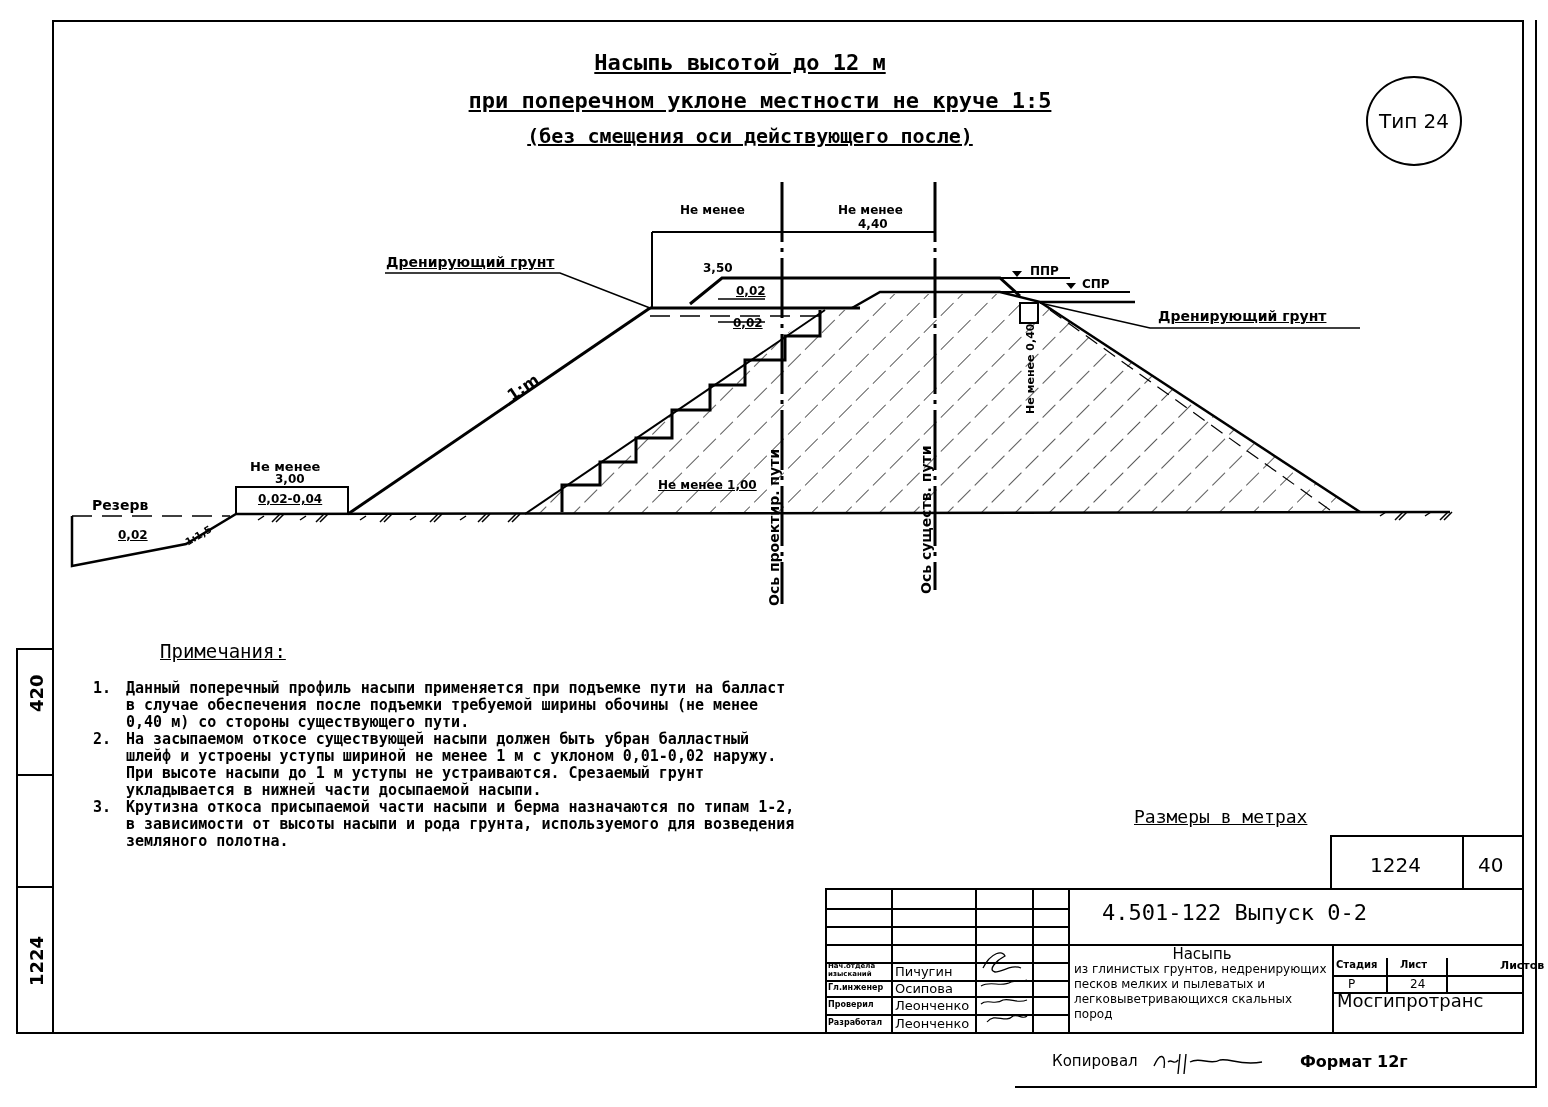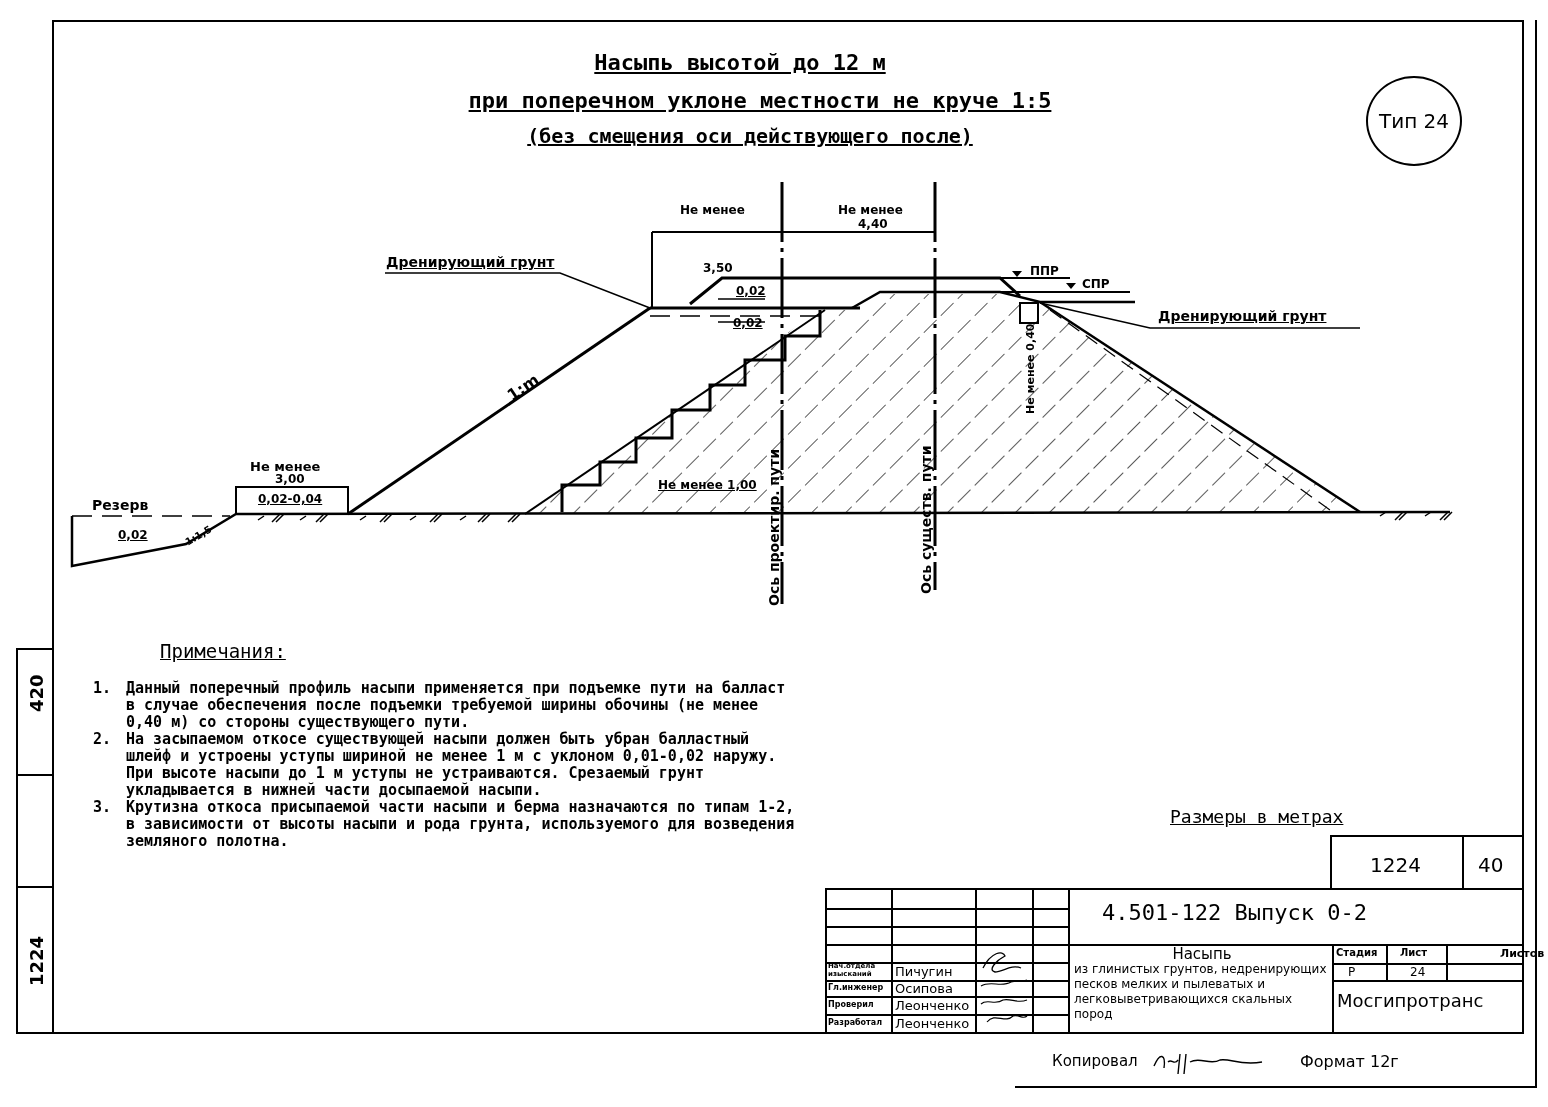--- a/index.html
+++ b/index.html
@@ -116,21 +116,21 @@
 
 <div class="abs lbl" style="left:160px;top:640px;font-size:19px;font-weight:normal;text-decoration:underline;font-family:'DejaVu Sans Mono',monospace;">Примечания:</div>
 <div class="abs notes" style="left:80px;top:680px;width:720px;">
   <ol>
     <li>Данный поперечный профиль насыпи применяется при подъемке пути на балласт в случае обеспечения после подъемки требуемой ширины обочины (не менее 0,40 м) со стороны существующего пути.</li>
     <li>На засыпаемом откосе существующей насыпи должен быть убран балластный шлейф и устроены уступы шириной не менее 1 м с уклоном 0,01-0,02 наружу. При высоте насыпи до 1 м уступы не устраиваются. Срезаемый грунт укладывается в нижней части досыпаемой насыпи.</li>
     <li>Крутизна откоса присыпаемой части насыпи и берма назначаются по типам 1-2, в зависимости от высоты насыпи и рода грунта, используемого для возведения земляного полотна.</li>
   </ol>
 </div>
 
-<div class="abs lbl" style="left:1134px;top:806px;font-size:18px;font-weight:normal;text-decoration:underline;font-family:'DejaVu Sans Mono',monospace;margin-left:36px;">Размеры в метрах</div>
+<div class="abs lbl" style="left:1134px;top:806px;font-size:18px;font-weight:normal;text-decoration:underline;font-family:'DejaVu Sans Mono',monospace;">Размеры в метрах</div>
 
 <div class="abs" style="left:1330px;top:835px;width:190px;height:53px;border-left:2px solid #000;border-top:2px solid #000;">
   <div class="abs" style="left:130px;top:0;width:2px;height:53px;background:#000;"></div>
   <div class="abs lbl" style="left:38px;top:16px;font-size:20px;font-weight:normal;">1224</div>
   <div class="abs lbl" style="left:146px;top:16px;font-size:20px;font-weight:normal;">40</div>
 </div>
 
 <div class="abs" style="left:825px;top:888px;width:695px;height:142px;border-top:2px solid #000;border-left:2px solid #000;">
 
   <div class="abs" style="left:0;top:0;width:243px;height:130px;">
@@ -164,32 +164,32 @@
 
   <div class="abs" style="left:243px;top:0;width:452px;height:2px;"></div>
   <div class="abs lbl" style="left:275px;top:10px;font-size:22px;font-weight:normal;font-family:'DejaVu Sans Mono',monospace;">4.501-122 Выпуск 0-2</div>
   <div class="abs" style="left:243px;top:54px;width:452px;height:2px;background:#000;"></div>
 
   <div class="abs" style="left:245px;top:56px;width:260px;height:86px;border-right:2px solid #000;text-align:center;">
     <div class="lbl" style="font-size:15px;font-weight:normal;line-height:16px;">Насыпь</div>
     <div class="lbl" style="font-size:12px;font-weight:normal;line-height:15px;white-space:normal;text-align:left;padding:0 2px;">из глинистых грунтов, недренирующих песков мелких и пылеватых и легковыветривающихся скальных пород</div>
   </div>
 
-  <div class="abs" style="left:507px;top:56px;width:148px;height:36px;">
+  <div class="abs" style="left:507px;top:68px;width:148px;height:36px;">
     <div class="abs" style="left:0;top:17px;width:188px;height:2px;background:#000;"></div>
     <div class="abs" style="left:0;top:34px;width:188px;height:2px;background:#000;"></div>
     <div class="abs" style="left:52px;top:0;width:2px;height:36px;background:#000;"></div>
     <div class="abs" style="left:112px;top:0;width:2px;height:36px;background:#000;"></div>
     <div class="abs lbl" style="left:2px;top:1px;font-size:10px;">Стадия</div>
     <div class="abs lbl" style="left:66px;top:1px;font-size:10px;">Лист</div>
     <div class="abs lbl" style="left:126px;top:1px;font-size:11px;margin-left:40px;">Листов</div>
     <div class="abs lbl" style="left:14px;top:19px;font-size:12px;font-weight:normal;">Р</div>
     <div class="abs lbl" style="left:76px;top:19px;font-size:12px;font-weight:normal;">24</div>
     <div class="abs lbl" style="left:140px;top:19px;font-size:12px;"></div>
   </div>
   <div class="abs lbl" style="left:510px;top:100px;font-size:18px;font-weight:normal;">Мосгипротранс</div>
 </div>
 
 <div class="abs lbl" style="left:1052px;top:1052px;font-size:15px;font-weight:normal;">Копировал</div>
 <svg class="abs" style="left:1150px;top:1046px;" width="120" height="30">
   <path d="M4,20 C10,6 16,8 14,22 M18,16 C22,12 24,20 28,14 M30,8 L28,28 M36,8 L34,28 M40,16 C50,10 60,20 70,14 C80,12 90,20 112,16" fill="none" stroke="#000" stroke-width="1.4"></path>
 </svg>
-<div class="abs lbl" style="left:1300px;top:1052px;font-size:16px;font-weight:normal;">Формат 12г</div>
+<div class="abs lbl" style="left:1300px;top:1052px;font-size:16px;font-weight:bold;">Формат 12г</div>
 
 </body></html>

